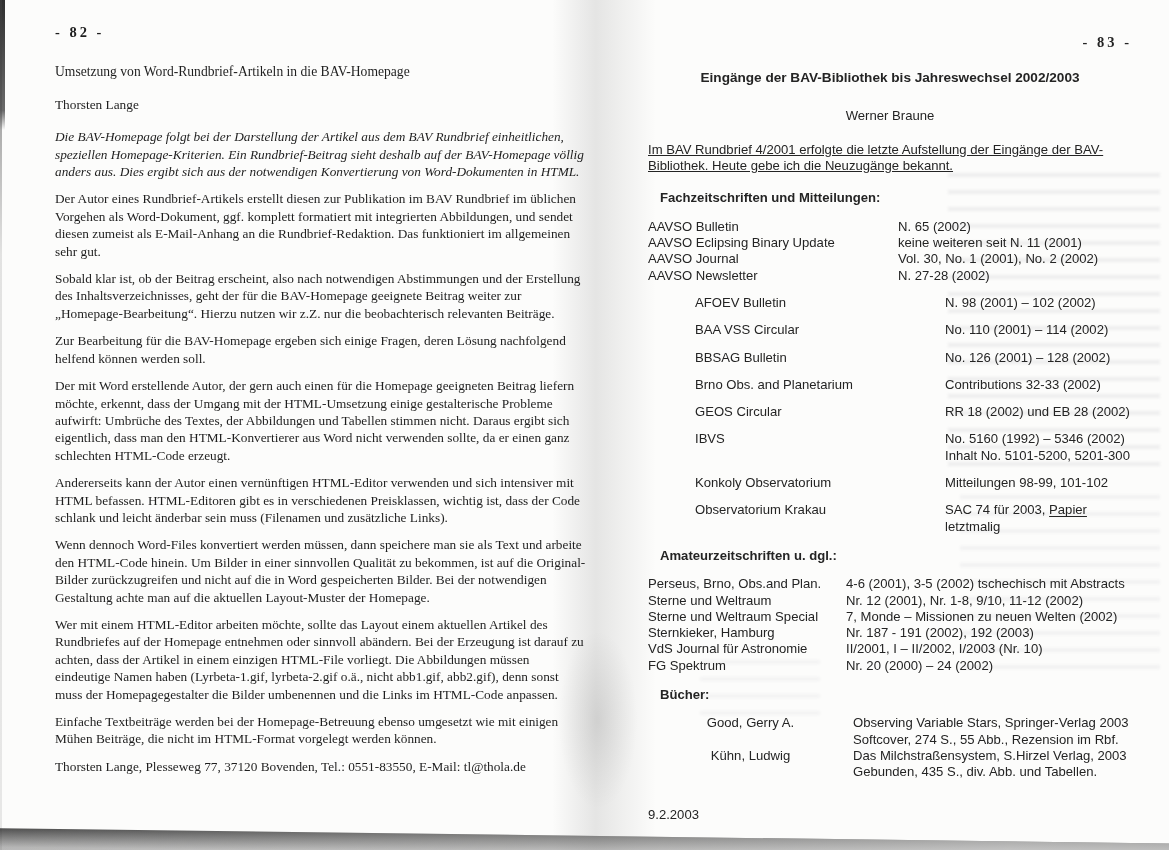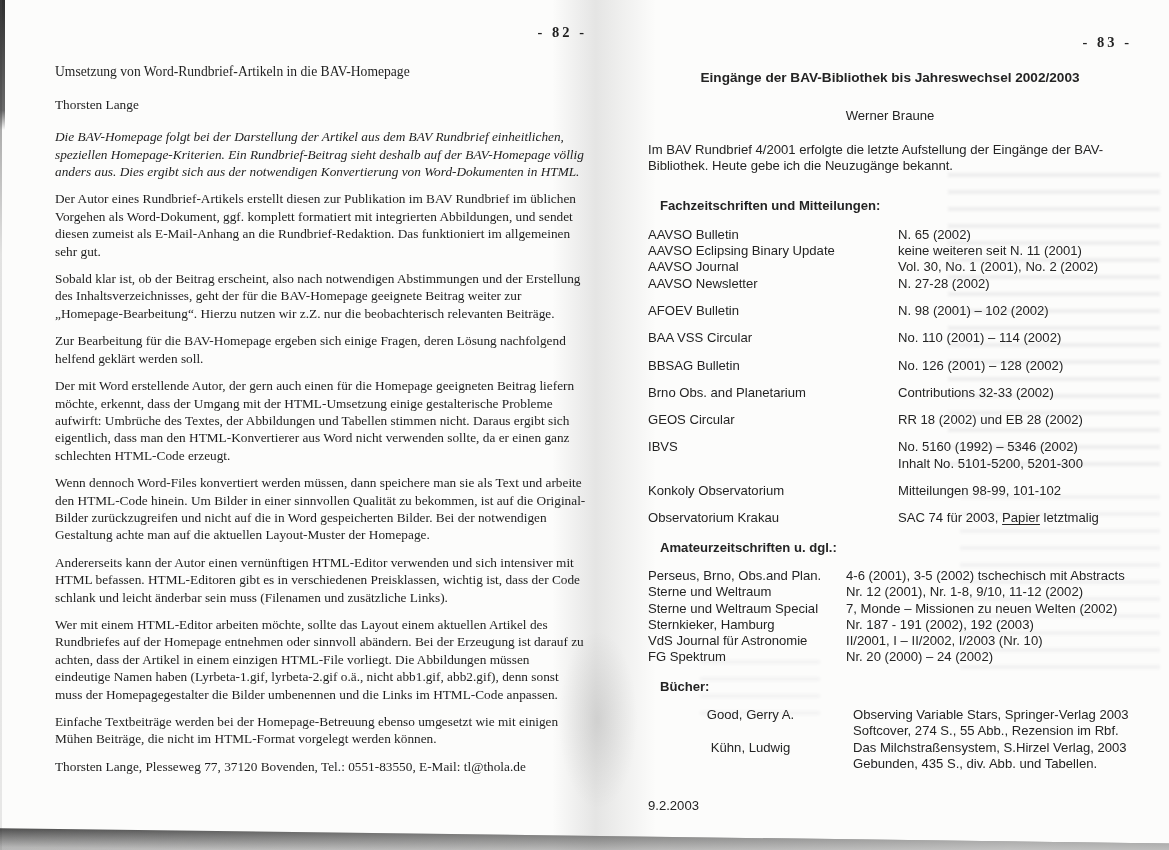--- a/index.html
+++ b/index.html
@@ -24,38 +24,38 @@
       linear-gradient(to bottom, rgba(35,35,35,.8) 0%, rgba(110,110,110,.5) 45%, rgba(165,165,165,.4) 100%); }
   .ghost { position:absolute; opacity:.085; filter:blur(1.4px); pointer-events:none;
     background:repeating-linear-gradient(to bottom, rgba(0,0,0,0) 0 5px, #556 5px 9px, rgba(0,0,0,0) 9px 17px); }
   .ghost-a { left:948px; top:168px; width:212px; height:300px; }
   .ghost-b { left:960px; top:490px; width:200px; height:180px; opacity:.06; }
   .ghost-c { left:700px; top:655px; width:120px; height:60px; opacity:.05; }
 
   
   .page-left { position:absolute; left:55px; top:24px; width:532px;
     font-family:"Liberation Serif", serif; font-size:13.3px; line-height:17.4px; }
-  .page-left .pagenum { text-align:right; font-size:14.5px; font-weight:bold; letter-spacing:3px; margin-bottom:22px; }
+  .page-left .pagenum { text-align:left; font-size:14.5px; font-weight:bold; letter-spacing:3px; margin-bottom:22px; }
   .page-left .title { font-weight:normal; font-size:13.6px; margin-bottom:15px; }
   .page-left .author { margin-bottom:15px; }
   .page-left p { margin:0 0 10px 0; }
   .page-left p.lead { font-style:italic; }
   .page-left .footer-line { margin-top:3px; }
 
   
   .page-right { position:absolute; left:648px; top:34px; width:484px;
     font-family:"Liberation Sans", sans-serif; font-size:13.1px; line-height:16.3px; color:#242424; }
   .page-right .pagenum { text-align:right; font-family:"Liberation Serif", serif; font-weight:bold;
     font-size:14.5px; letter-spacing:3px; margin-bottom:20px; }
   .page-right .title { font-weight:bold; font-size:13.6px; text-align:center; margin-bottom:21px; }
   .page-right .author { text-align:center; margin-bottom:18px; }
-  .page-right .intro { margin-bottom:24px; }
+  .page-right .intro { margin-bottom:16px;text-decoration:underline; }
   .section-heading { font-weight:bold; margin:13px 0 12px 0;padding-left:12px; }
   .entry-row { display:flex; align-items:flex-start; }
-  .entry-row.gap { margin-top:11px; }
+  .entry-row.gap { margin-top:11px;margin-left:47px; }
   .s0 .label { width:250px; flex-shrink:0; }
   .s1 .label { width:198px; flex-shrink:0; }
   .s2 .label { width:205px; flex-shrink:0;text-align:center; }
   .value u { text-underline-offset:2px; }
   .date { margin-top:26px; }
 </style>
 </head>
 <body>
 
 <div class="scan">
@@ -69,24 +69,24 @@
   <div class="ghost ghost-c"></div>
   <div class="edge-bottom"></div>
 
   <div class="page-left">
     <div class="pagenum">-  82  -</div>
     <div class="title">Umsetzung von  Word-Rundbrief-Artikeln in die BAV-Homepage</div>
     <div class="author">Thorsten Lange</div>
     <p class="lead">Die BAV-Homepage folgt bei der Darstellung der Artikel aus dem BAV Rundbrief einheitlichen, speziellen Homepage-Kriterien. Ein Rundbrief-Beitrag sieht deshalb auf der BAV-Homepage völlig anders aus. Dies ergibt sich aus der notwendigen Konvertierung von Word-Dokumenten in HTML.</p>
     <p>Der Autor eines Rundbrief-Artikels erstellt diesen zur Publikation im BAV Rundbrief im üblichen Vorgehen als Word-Dokument, ggf. komplett formatiert mit integrierten Abbildungen, und sendet diesen zumeist als E-Mail-Anhang an die Rundbrief-Redaktion. Das funktioniert im allgemeinen sehr gut.</p>
     <p>Sobald klar ist, ob der Beitrag erscheint, also nach notwendigen Abstimmungen und der Erstellung des Inhaltsverzeichnisses, geht der für die BAV-Homepage geeignete Beitrag weiter zur „Homepage-Bearbeitung“. Hierzu nutzen wir z.Z. nur die beobachterisch relevanten Beiträge.</p>
-    <p>Zur Bearbeitung für die BAV-Homepage ergeben sich einige Fragen, deren Lösung nachfolgend helfend geklärt werden soll.</p>
+    <p>Zur Bearbeitung für die BAV-Homepage ergeben sich einige Fragen, deren Lösung nachfolgend helfend können werden soll.</p>
     <p>Der mit Word erstellende Autor, der gern auch einen für die Homepage geeigneten Beitrag liefern möchte, erkennt, dass der Umgang mit der HTML-Umsetzung einige gestalterische Probleme aufwirft: Umbrüche des Textes, der Abbildungen und Tabellen stimmen nicht. Daraus ergibt sich eigentlich, dass man den HTML-Konvertierer aus Word nicht verwenden sollte, da er einen ganz schlechten HTML-Code erzeugt.</p>
+    <p>Andererseits kann der Autor einen vernünftigen HTML-Editor verwenden und sich intensiver mit HTML befassen. HTML-Editoren gibt es in verschiedenen Preisklassen, wichtig ist, dass der Code schlank und leicht änderbar sein muss (Filenamen und zusätzliche Links).</p>
     <p>Wenn dennoch Word-Files konvertiert werden müssen, dann speichere man sie als Text und arbeite den HTML-Code hinein. Um Bilder in einer sinnvollen Qualität zu bekommen, ist auf die Original-Bilder zurückzugreifen und nicht auf die in Word gespeicherten Bilder. Bei der notwendigen Gestaltung achte man auf die aktuellen Layout-Muster der Homepage.</p>
-    <p>Andererseits kann der Autor einen vernünftigen HTML-Editor verwenden und sich intensiver mit HTML befassen. HTML-Editoren gibt es in verschiedenen Preisklassen, wichtig ist, dass der Code schlank und leicht änderbar sein muss (Filenamen und zusätzliche Links).</p>
     <p>Wer mit einem HTML-Editor arbeiten möchte, sollte das Layout einem aktuellen Artikel des Rundbriefes auf der Homepage entnehmen oder sinnvoll abändern. Bei der Erzeugung ist darauf zu achten, dass der Artikel in einem einzigen HTML-File vorliegt. Die Abbildungen müssen eindeutige Namen haben (Lyrbeta-1.gif, lyrbeta-2.gif o.ä., nicht abb1.gif, abb2.gif), denn sonst muss der Homepagegestalter die Bilder umbenennen und die Links im HTML-Code anpassen.</p>
     <p>Einfache Textbeiträge werden bei der Homepage-Betreuung ebenso umgesetzt wie mit einigen Mühen Beiträge, die nicht im HTML-Format vorgelegt werden können.</p>
     <div class="footer-line">Thorsten Lange, Plesseweg 77, 37120 Bovenden, Tel.: 0551-83550, E-Mail: tl@thola.de</div>
   </div>
 
   <div class="page-right">
     <div class="pagenum">-  83  -</div>
     <div class="title">Eingänge der BAV-Bibliothek bis Jahreswechsel 2002/2003</div>
     <div class="author">Werner Braune</div>
     <div class="intro">Im BAV Rundbrief 4/2001 erfolgte die letzte Aufstellung der Eingänge der BAV-Bibliothek. Heute gebe ich die Neuzugänge bekannt.</div>

